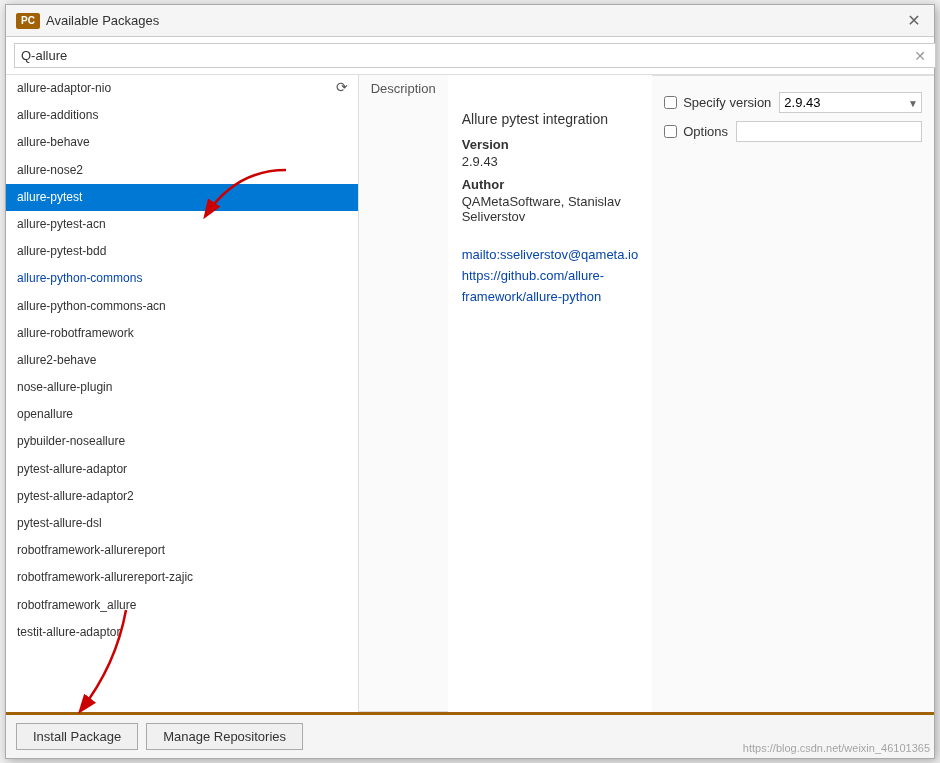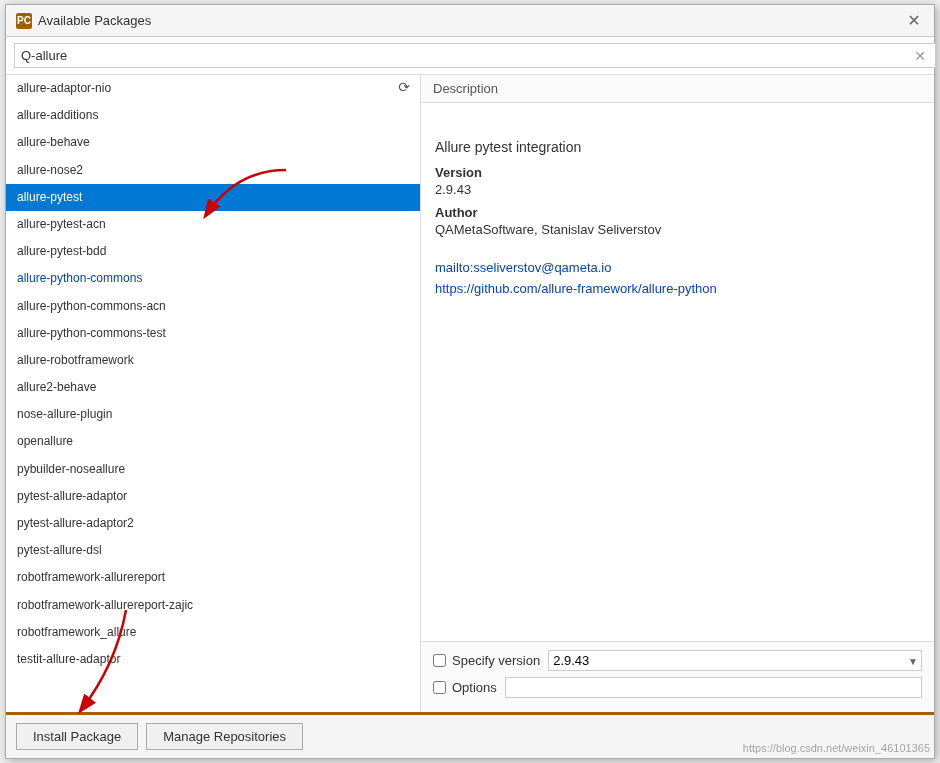--- a/index.html
+++ b/index.html
@@ -32,21 +32,21 @@
       align-items: center;
       justify-content: space-between;
       height: 32px;
     }
     .title-bar-left {
       display: flex;
       align-items: center;
       gap: 6px;
     }
     .title-bar-icon {
-      width: 16px;
+      width: 24px;
       height: 16px;
       background: #a16207;
       border-radius: 2px;
       display: flex;
       align-items: center;
       justify-content: center;
       color: white;
       font-size: 10px;
       font-weight: bold;
     }
@@ -127,21 +127,21 @@
       background: none;
       border: none;
       cursor: pointer;
       font-size: 14px;
       color: #555;
       padding: 2px 4px;
     }
     .right-panel {
       flex: 1;
       display: flex;
-      flex-direction: column;
+      flex-direction: row;
       background: #fff;
       padding: 0;
     }
     .description-header {
       padding: 6px 12px;
       border-bottom: 1px solid #ddd;
       font-size: 13px;
       color: #555;
       background: #fafafa;
     }
@@ -177,20 +177,21 @@
     }
     .version-options-section {
       border-top: 1px solid #ddd;
       padding: 8px 12px;
       background: #fafafa;
     }
     .version-row {
       display: flex;
       align-items: center;
       margin-bottom: 6px;
+      margin-top: 8px;
     }
     .version-row label {
       display: flex;
       align-items: center;
       gap: 6px;
       font-size: 13px;
       color: #333;
       white-space: nowrap;
     }
     .version-row input[type="checkbox"] {
@@ -280,21 +281,20 @@
       <div class="package-list" id="package-list">
           <div class="package-item">allure-adaptor-nio</div>
           <div class="package-item">allure-additions</div>
           <div class="package-item">allure-behave</div>
           <div class="package-item">allure-nose2</div>
           <div class="package-item selected">allure-pytest</div>
           <div class="package-item">allure-pytest-acn</div>
           <div class="package-item">allure-pytest-bdd</div>
           <div class="package-item link-style">allure-python-commons</div>
           <div class="package-item">allure-python-commons-acn</div>
-          <div class="package-item">allure-python-commons-test</div>
           <div class="package-item">allure-robotframework</div>
           <div class="package-item">allure2-behave</div>
           <div class="package-item">nose-allure-plugin</div>
           <div class="package-item">openallure</div>
           <div class="package-item">pybuilder-noseallure</div>
           <div class="package-item">pytest-allure-adaptor</div>
           <div class="package-item">pytest-allure-adaptor2</div>
           <div class="package-item">pytest-allure-dsl</div>
           <div class="package-item">robotframework-allurereport</div>
           <div class="package-item">robotframework-allurereport-zajic</div>

